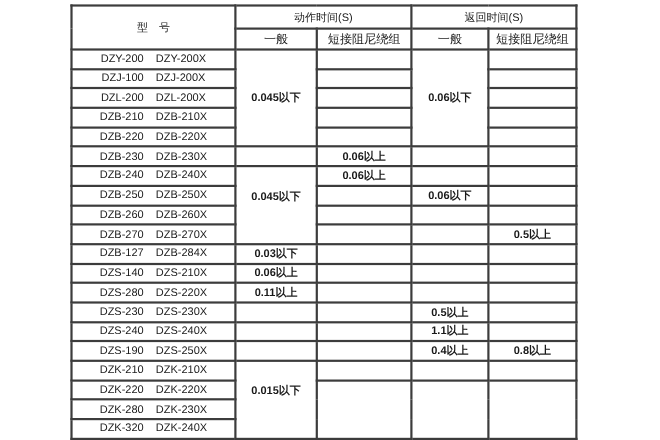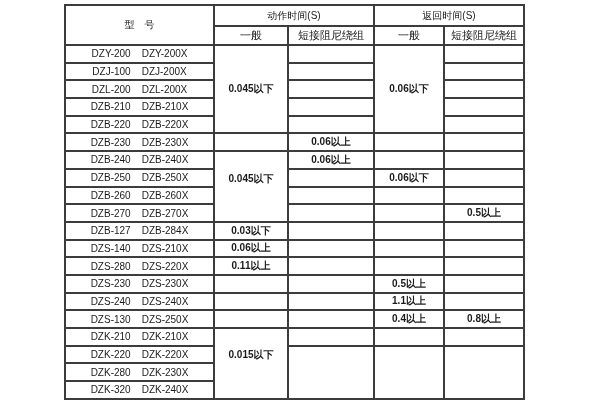--- a/index.html
+++ b/index.html
@@ -222,21 +222,21 @@
             </div>
           </td>
         <td class="val"></td>
         <td class="val"></td>
         <td class="val">1.1以上</td>
         <td class="val"></td>
       </tr>
       <tr>
         <td class="model">
             <div class="model-inner">
-              <span>DZS-130</span>
+              <span>DZS-190</span>
               <span>DZS-250X</span>
             </div>
           </td>
         <td class="val"></td>
         <td class="val"></td>
         <td class="val">0.4以上</td>
         <td class="val">0.8以上</td>
       </tr>
       <tr>
         <td class="model">

